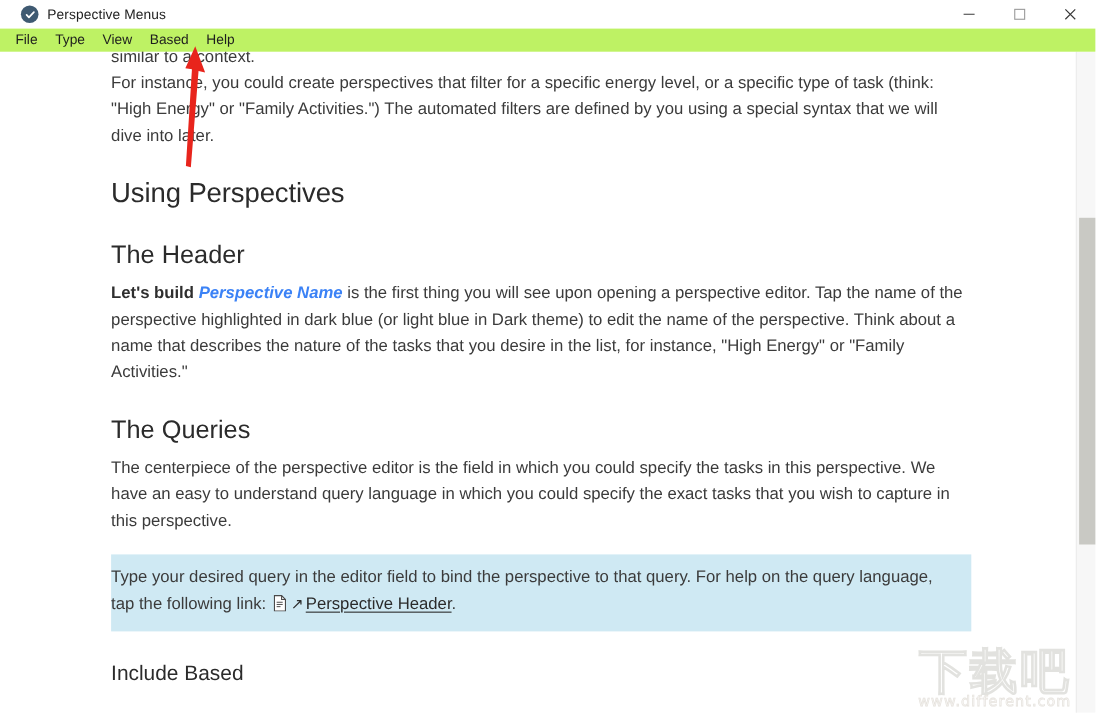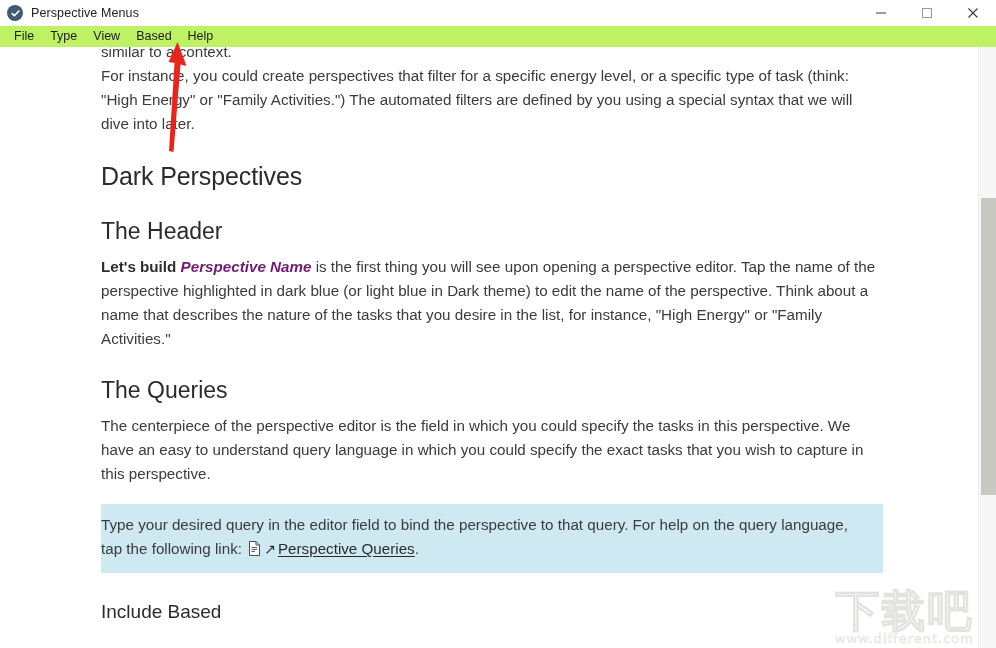--- a/index.html
+++ b/index.html
@@ -16,20 +16,21 @@
   }
 
   
   .titlebar {
     height: 26px;
     background: #ffffff;
     display: flex;
     align-items: center;
     position: relative;
     z-index: 30;
+    padding-left: 12px;
   }
   .app-icon {
     width: 16px;
     height: 16px;
     border-radius: 50%;
     background: #3f5a72;
     margin-left: 7px;
     margin-right: 8px;
     display: flex;
     align-items: center;
@@ -117,21 +118,21 @@
     letter-spacing: -0.1px;
   }
   h2.sub {
     font-size: 23px;
     font-weight: normal;
     color: #2b2b2b;
     margin: 26px 0 11px 0;
     line-height: 26px;
   }
   b.bold { font-weight: bold; color: #2e2e2e; }
-  i.bolditalic { font-weight: bold; font-style: italic; color: #701a75; }
+  i.bolditalic { font-weight: bold; font-style: italic; color: #3b82f6; }
 
   
   .callout {
     background: #cfe9f3;
     margin-top: 18px;
     padding: 9px 12px 10px 0;
     box-sizing: border-box;
     width: 782px;
   }
   .callout p {
@@ -237,37 +238,37 @@
 <body>
 
 <div class="doc-wrap">
   <div class="doc">
     <div class="doc-inner">
 
       <p class="para">Perspectives are the most powerful way that could you manage your tasks in Conduition. Think of this as a self defined filter and space in which you could determine special lists of tasks that fit your needs. For GTD, this is similar to a context.</p>
 
       <p class="para">For instance, you could create perspectives that filter for a specific energy level, or a specific type of task (think: "High Energy" or "Family Activities.") The automated filters are defined by you using a special syntax that we will dive into later.</p>
 
-      <h1 class="sec">Dark Perspectives</h1>
+      <h1 class="sec">Using Perspectives</h1>
 
 
       <h2 class="sub">The Header</h2>
 
       <p class="para"><b class="bold">Let's build</b> <i class="bolditalic">Perspective Name</i><span> is the first thing you will see upon opening a perspective editor. Tap the name of the perspective highlighted in dark blue (or light blue in Dark theme) to edit the name of the perspective. Think about a name that describes the nature of the tasks that you desire in the list, for instance, "High Energy" or "Family Activities."</span></p>
 
       <h2 class="sub">The Queries</h2>
 
       <p>The centerpiece of the perspective editor is the field in which you could specify the tasks in this perspective. We have an easy to understand query language in which you could specify the exact tasks that you wish to capture in this perspective.</p>
 
       <div class="callout">
         <p><span>Type your desired query in the editor field to bind the perspective to that query. For help on the query language, tap the following link: </span><span class="doc-icon"><svg width="13" height="15" viewBox="0 0 13 15">
                 <path d="M1.5 0.5 H8 L11.5 4 V14.5 H1.5 Z" fill="#ffffff" stroke="#4a4a4a" stroke-width="1"></path>
                 <path d="M8 0.5 V4 H11.5" fill="none" stroke="#4a4a4a" stroke-width="1"></path>
                 <path d="M3.5 6.5 H9 M3.5 8.5 H9 M3.5 10.5 H7" stroke="#4a4a4a" stroke-width="0.9"></path>
-              </svg></span><span class="arrow-ne">↗</span><a class="link" href="#">Perspective Queries</a><span>.</span></p>
+              </svg></span><span class="arrow-ne">↗</span><a class="link" href="#">Perspective Header</a><span>.</span></p>
       </div>
 
       <h2 class="clipped-head">Include Based</h2>
 
     </div>
   </div>
 </div>
 
 <div class="top-mask"></div>
 

